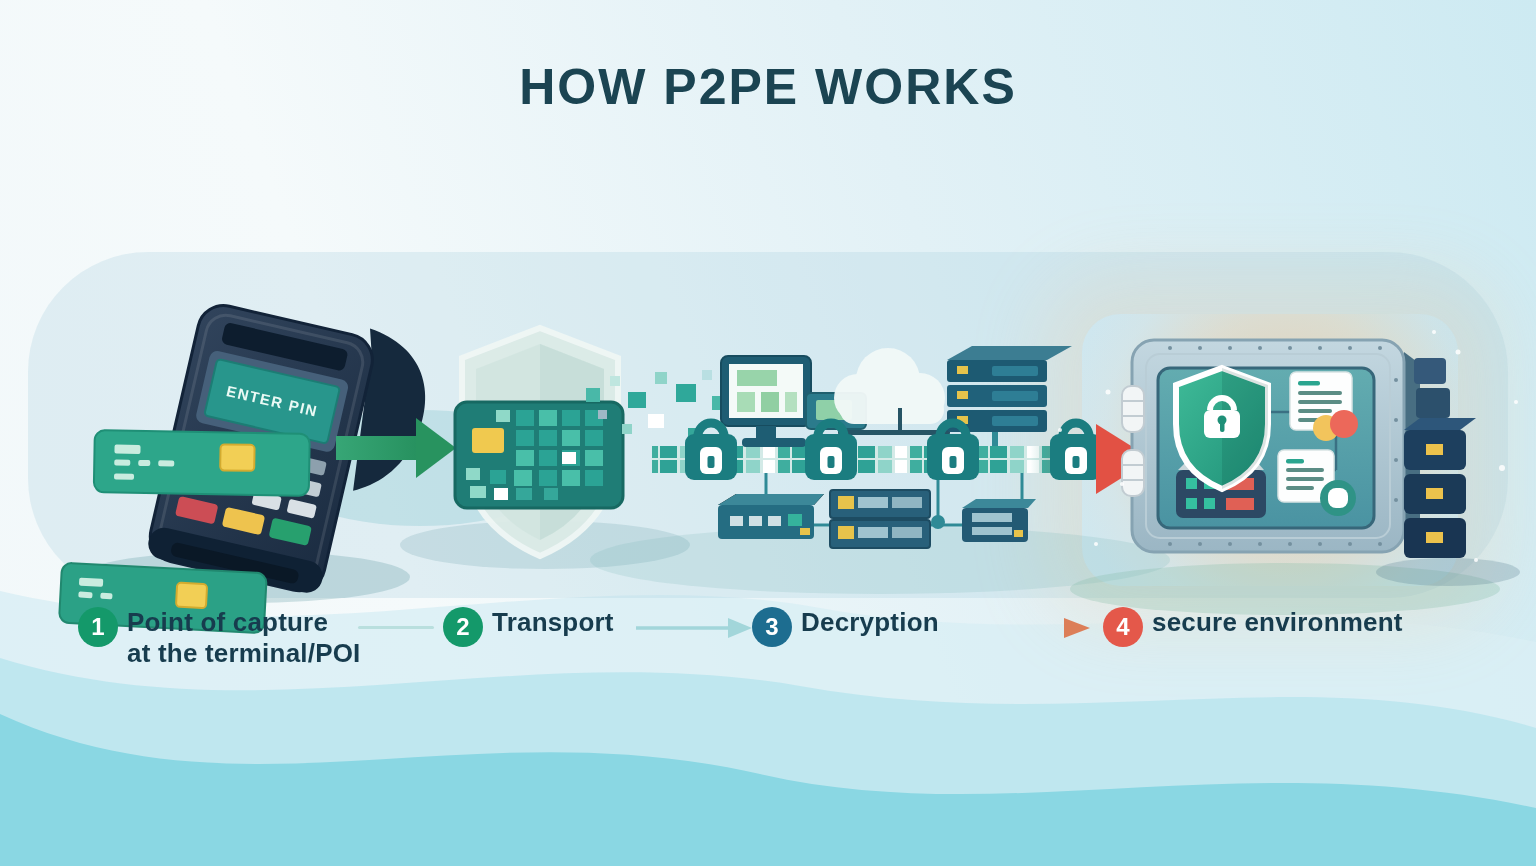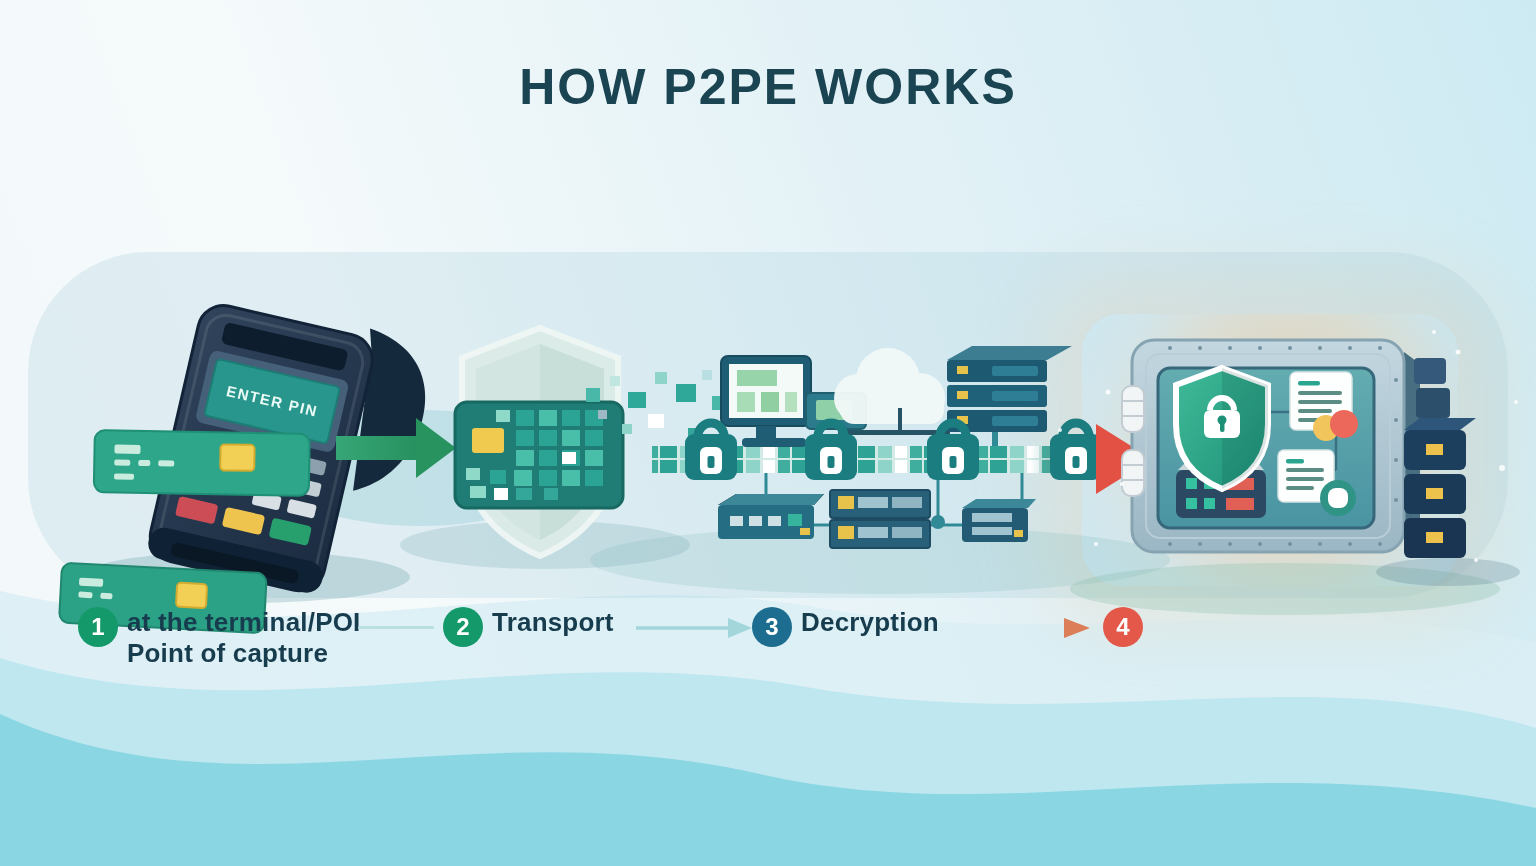--- a/index.html
+++ b/index.html
@@ -402,22 +402,22 @@
   </svg>
 
   <div class="steps">
 
     <div class="step" style="left:78px;top:607px;">
       <svg class="step-badge" width="40" height="40">
         <circle cx="20" cy="20" r="20" fill="#14996a"></circle>
         <text x="20" y="28" text-anchor="middle" font-size="24" font-weight="bold" fill="#ffffff">1</text>
       </svg>
       <div class="step-label">
-        <span>at the terminal/POI</span>
-          <span>Point of capture</span>
+        <span>Point of capture</span>
+          <span>at the terminal/POI</span>
       </div>
     </div>
 
     <div class="conn-line" style="left:358px;top:626px;width:76px;"></div>
 
     <div class="step" style="left:443px;top:607px;">
       <svg class="step-badge" width="40" height="40">
         <circle cx="20" cy="20" r="20" fill="#14996a"></circle>
         <text x="20" y="28" text-anchor="middle" font-size="24" font-weight="bold" fill="#ffffff">2</text>
       </svg>
@@ -453,17 +453,18 @@
       <line x1="0" y1="13" x2="118" y2="13" stroke="url(#connGrad)" stroke-width="3.5"></line>
       <polygon points="118,3 144,13 118,23" fill="#dc7e58"></polygon>
     </svg>
 
     <div class="step" style="left:1103px;top:607px;">
       <svg class="step-badge" width="40" height="40">
         <circle cx="20" cy="20" r="20" fill="#e4584a"></circle>
         <text x="20" y="28" text-anchor="middle" font-size="24" font-weight="bold" fill="#ffffff">4</text>
       </svg>
       <div class="step-label">
+          <span>secure environment</span>
       </div>
     </div>
 
   </div>
 </div>
 
 </body></html>

